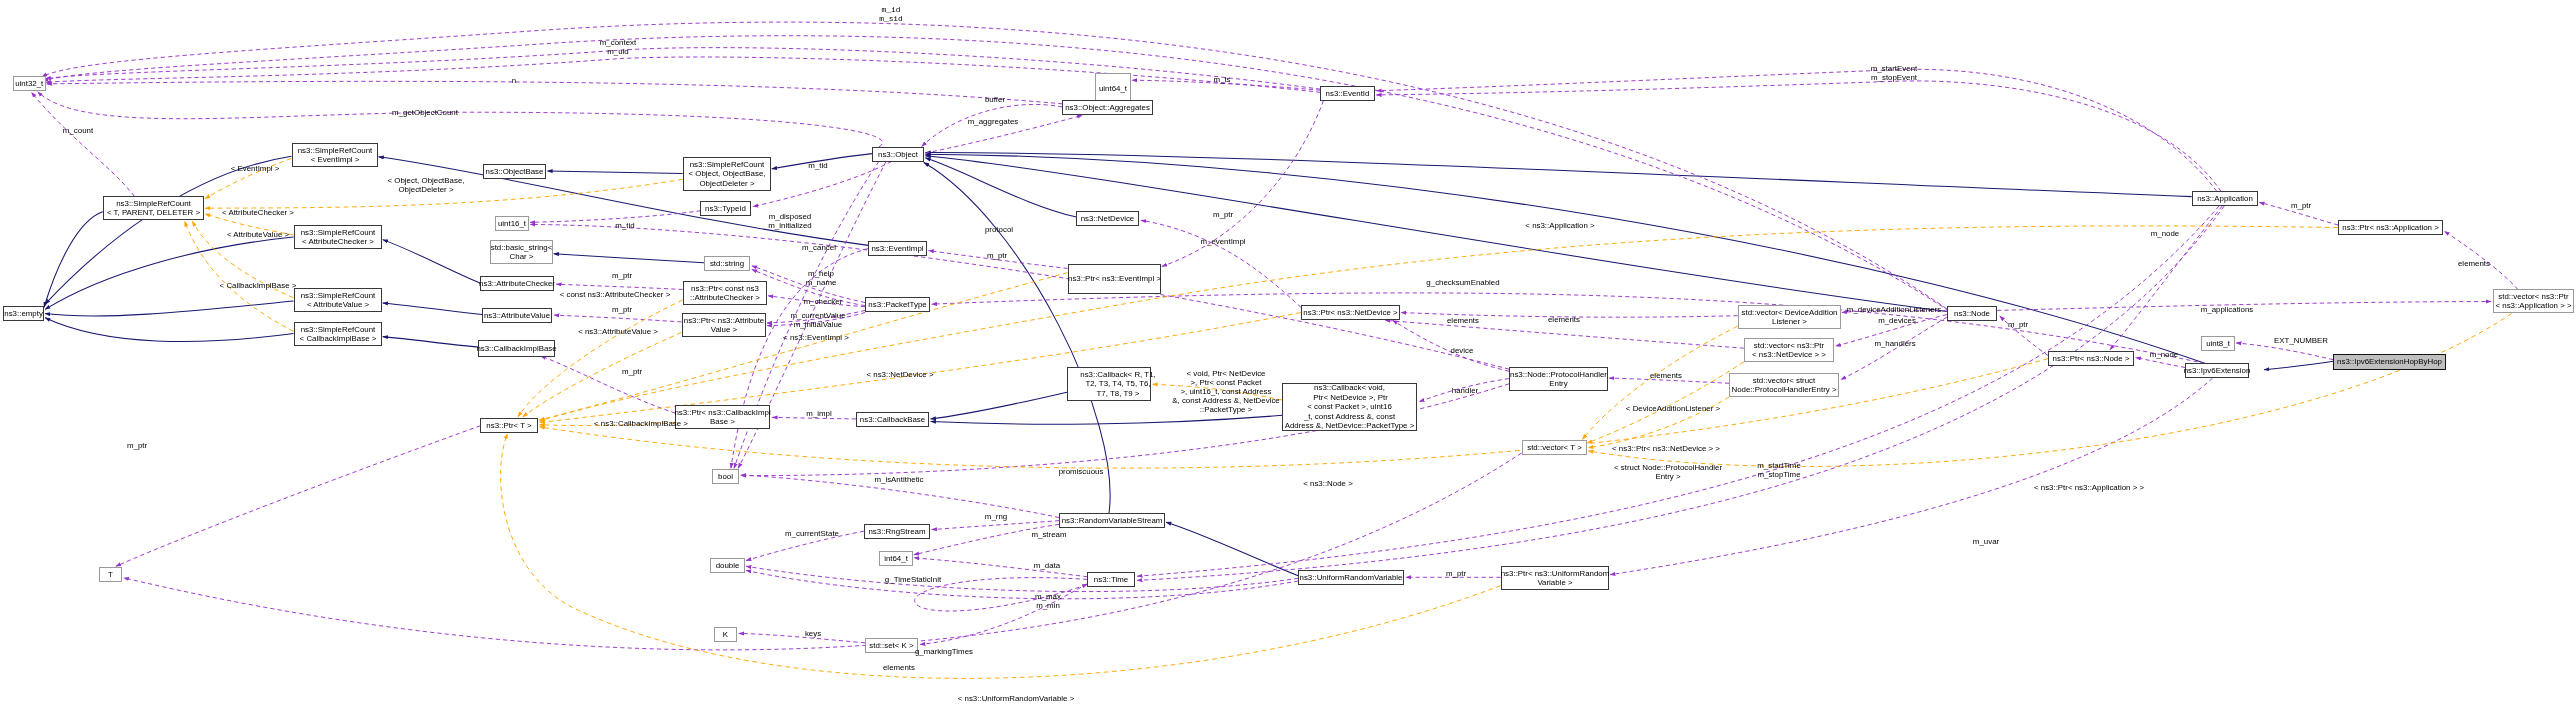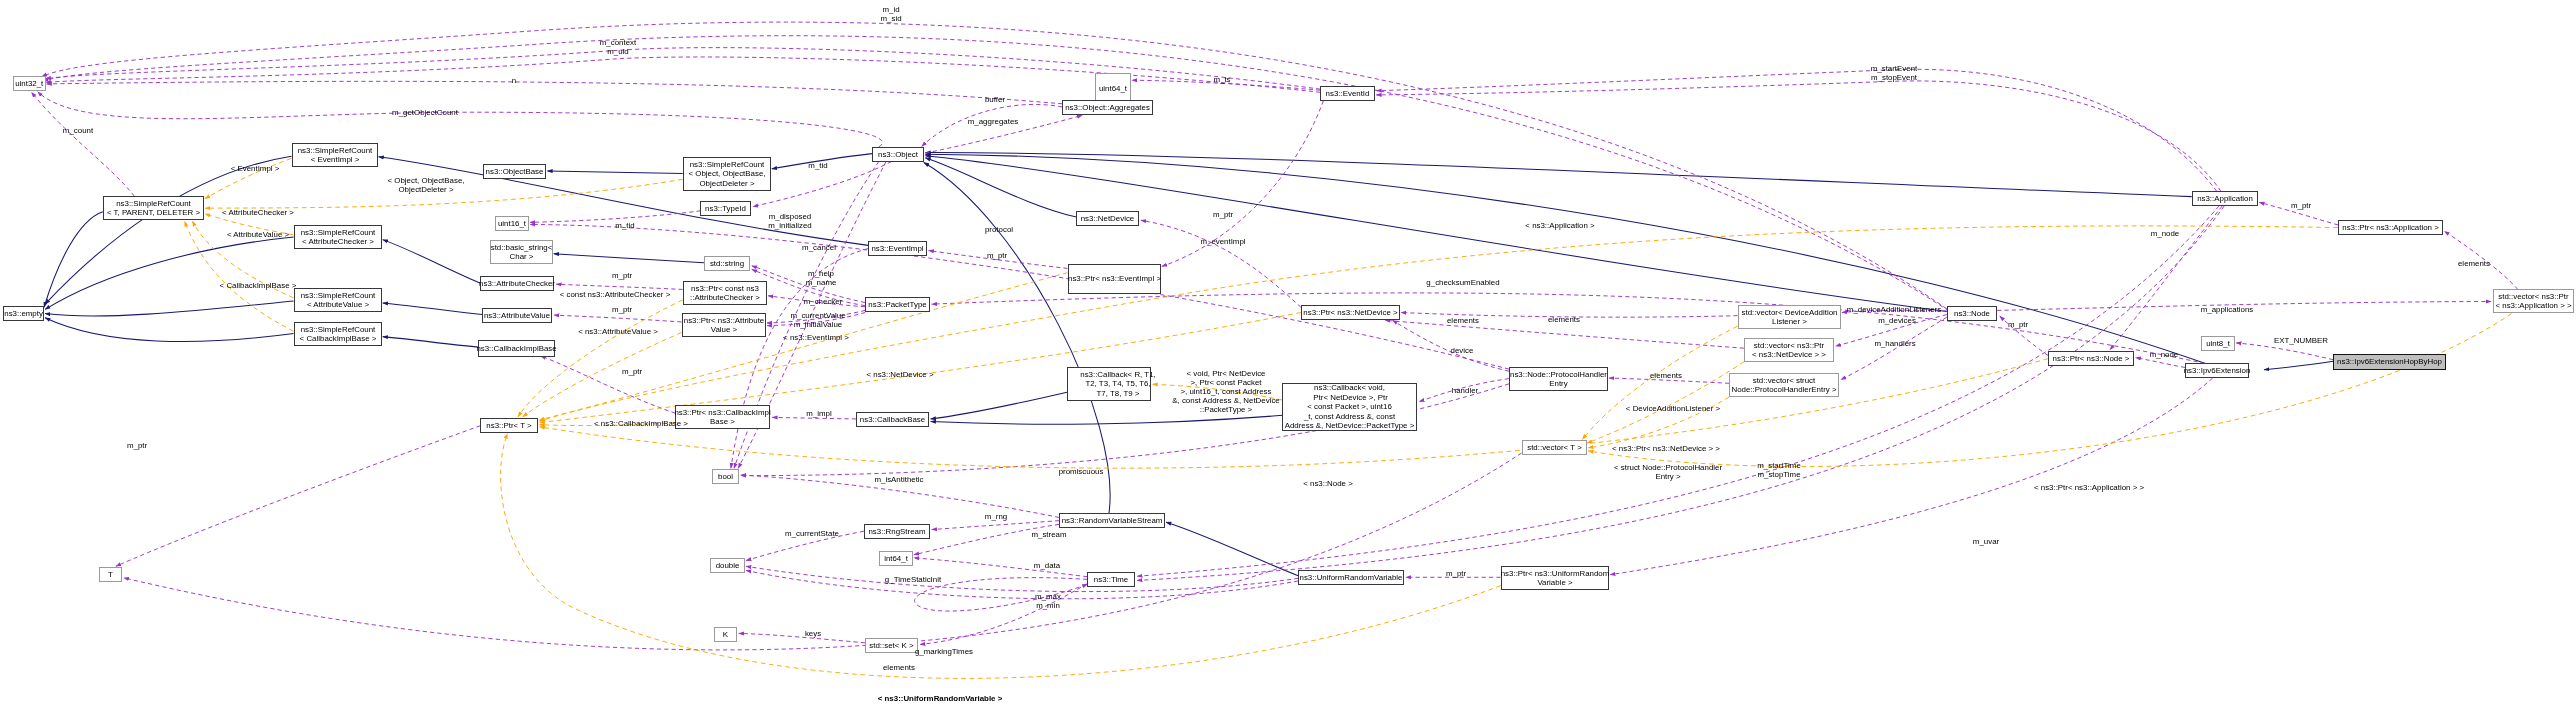--- a/index.html
+++ b/index.html
@@ -211,21 +211,21 @@
     <div class="node ns3" style="left: 480px; top: 418px; width: 58px; height: 14.7px;">ns3::Ptr&lt; T &gt;</div>
     <div class="node ns3" style="left: 675px; top: 405px; width: 95px; height: 24px;">ns3::Ptr&lt; ns3::CallbackImpl
 Base &gt;</div>
     <div class="node ns3" style="left: 856px; top: 412px; width: 73px; height: 14.7px;">ns3::CallbackBase</div>
     <div class="node std" style="left: 99px; top: 567px; width: 23px; height: 14.7px;">T</div>
     <div class="elabel" style="left: 78px; top: 130px;">m_count</div>
     <div class="elabel" style="left: 514px; top: 80px;">n</div>
     <div class="elabel" style="left: 425px; top: 112px;">m_getObjectCount</div>
     <div class="elabel" style="left: 618px; top: 47px;">m_context
 m_uid</div>
-    <div class="elabel" style="left: 891px; top: 13.6px;">m_id
+    <div class="elabel" style="left: 891px; top: 13.6px; font-family: Liberation Mono, monospace;">m_id
 m_sid</div>
     <div class="elabel" style="left: 1222px; top: 79px;">m_ts</div>
     <div class="elabel" style="left: 995px; top: 99px;">buffer</div>
     <div class="elabel" style="left: 993px; top: 121px;">m_aggregates</div>
     <div class="elabel" style="left: 255px; top: 168px;">&lt; EventImpl &gt;</div>
     <div class="elabel" style="left: 426px; top: 185px;">&lt; Object, ObjectBase,
 ObjectDeleter &gt;</div>
     <div class="elabel" style="left: 258px; top: 212px;">&lt; AttributeChecker &gt;</div>
     <div class="elabel" style="left: 258px; top: 234px;">&lt; AttributeValue &gt;</div>
     <div class="elabel" style="left: 258px; top: 285px;">&lt; CallbackImplBase &gt;</div>
@@ -287,20 +287,20 @@
     <div class="elabel" style="left: 812px; top: 533px;">m_currentState</div>
     <div class="elabel" style="left: 1047px; top: 565px;">m_data</div>
     <div class="elabel" style="left: 913px; top: 579px;">g_TimeStaticInit</div>
     <div class="elabel" style="left: 1048px; top: 601px;">m_max
 m_min</div>
     <div class="elabel" style="left: 1456px; top: 573px;">m_ptr</div>
     <div class="elabel" style="left: 813px; top: 633px;">keys</div>
     <div class="elabel" style="left: 944px; top: 651px;">g_markingTimes</div>
     <div class="elabel" style="left: 899px; top: 667px;">elements</div>
     <div class="elabel" style="left: 137px; top: 445px;">m_ptr</div>
-    <div class="elabel" style="left: 940px; top: 698px; font-weight: bold;">&lt; ns3::UniformRandomVariable &gt;</div>
+    <div class="elabel" style="left: 1016px; top: 698px;">&lt; ns3::UniformRandomVariable &gt;</div>
     <div class="elabel" style="left: 1226px; top: 391px;">&lt; void, Ptr&lt; NetDevice
 &gt;, Ptr&lt; const Packet
 &gt;, uint16_t, const Address
 &amp;, const Address &amp;, NetDevice
 ::PacketType &gt;</div>
   </div>
 
 
 </body></html>

